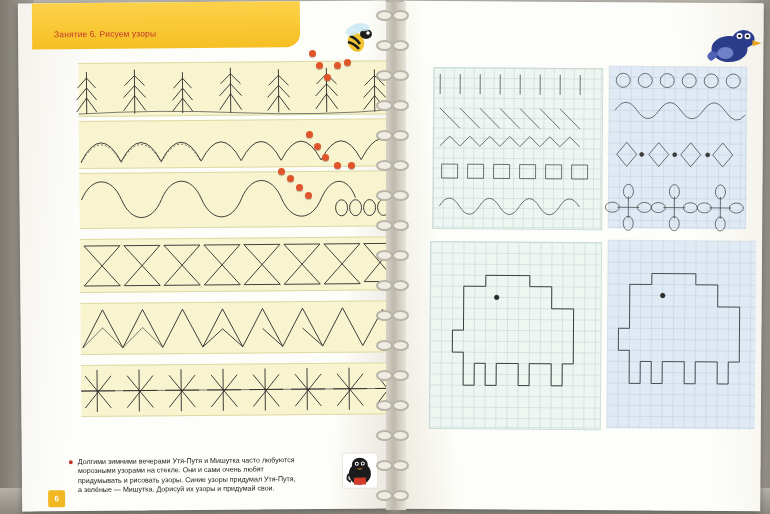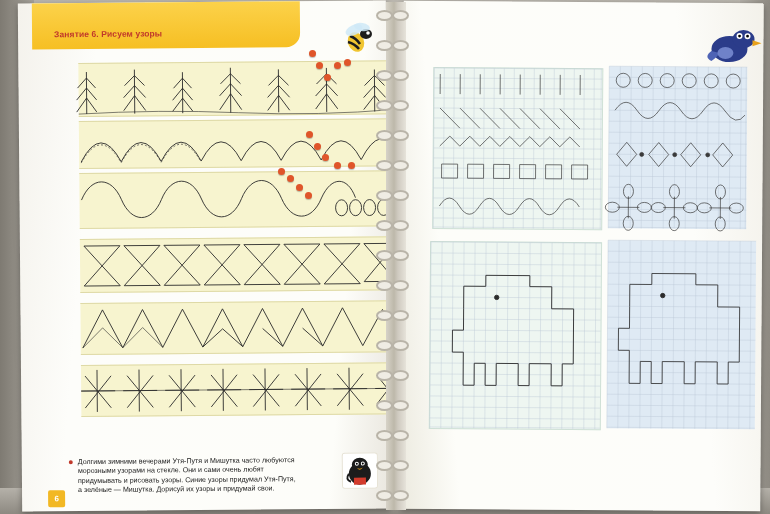--- a/index.html
+++ b/index.html
@@ -31,21 +31,21 @@
   .spiral{position:absolute;top:0;height:508px;width:22px;}
   .spiral .ring{position:absolute;width:13px;height:7px;border:2px solid #b9b4a8;
         border-radius:50%;background:#efece4;}
   .bind-left{left:370px;}
   .bind-right{left:386px;}
 
   
   .hdr{position:absolute;border-radius:0 0 14px 0;
        background:linear-gradient(180deg,#fcd24a,#f6bf23);}
   .hdr.left{left:14px;top:0;width:268px;height:46px;}
-  .hdr-title{position:absolute;left:22px;top:26px;font-size:8.5px;font-weight:bold;
+  .hdr-title{position:absolute;left:22px;top:26px;font-size:8.5px;font-weight:normal;
        color:#c0392b;letter-spacing:.1px;white-space:nowrap;text-align:center;}
 
   
   .strip{position:absolute;left:60px;width:318px;background:#f7f4cf;
         border-top:1px solid #ded9a6;border-bottom:1px solid #ded9a6;}
 
   
   .gridbox{position:absolute;background:#eef6f1;border:1px solid #cfe0d6;}
   .gridtint{position:absolute;background:#dfeaf4;}
 

